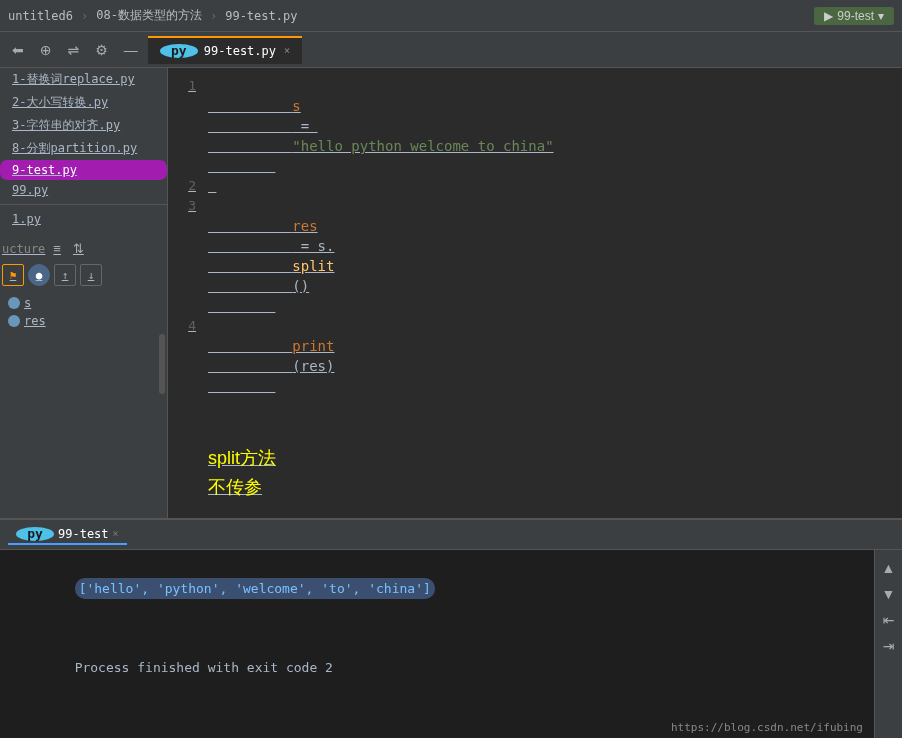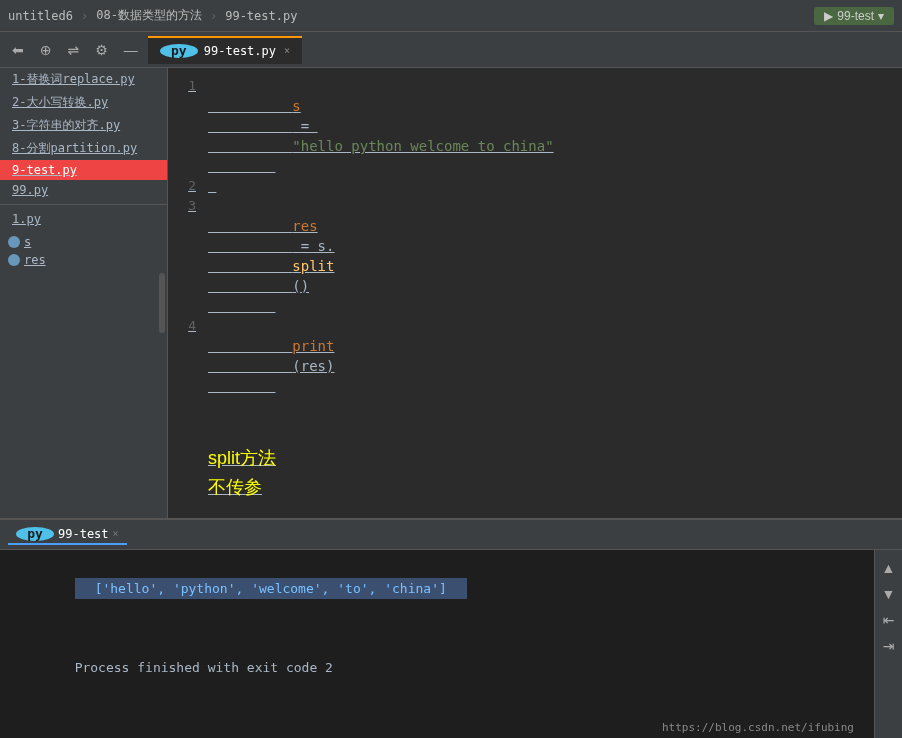--- a/index.html
+++ b/index.html
@@ -134,22 +134,23 @@
     .sidebar-item {
       padding: 3px 8px 3px 12px;
       font-size: 12px;
       color: #a9b7c6;
       cursor: pointer;
       white-space: nowrap;
       overflow: hidden;
       text-overflow: ellipsis;
     }
     .sidebar-item.active {
-      background: #ef4444;
+      background: #a21caf;
       color: #ffffff;
+      border-radius: 7px;
     }
 
     .sidebar-divider {
       height: 1px;
       background: #555;
       margin: 4px 0;
     }
     .structure-toolbar {
       display: flex;
       align-items: center;
@@ -306,22 +307,22 @@
       white-space: pre-wrap;
       word-break: break-all;
     }
     .terminal-path {
       color: #a9b7c6;
     }
     .terminal-output-highlight {
       display: inline-block;
       background: #3b5070;
       color: #79c0ff;
-      padding: 1px 20px;
-      border-radius: 0;
+      padding: 1px 4px;
+      border-radius: 10px;
       font-size: 13px;
     }
     .terminal-success {
       color: #a9b7c6;
     }
     .bottom-side-controls {
       display: flex;
       flex-direction: column;
       align-items: center;
       width: 28px;
@@ -342,21 +343,21 @@
 
     .bottom-main {
       display: flex;
       flex: 1;
       overflow: hidden;
     }
 
     .watermark {
       position: absolute;
       bottom: 4px;
-      right: 20px;
+      right: 11px;
       color: #888;
       font-size: 11px;
     }
 
     
     ::-webkit-scrollbar { width: 6px; height: 6px; }
     ::-webkit-scrollbar-track { background: #2b2b2b; }
     ::-webkit-scrollbar-thumb { background: #555; border-radius: 3px; }
   </style>
 </head>
@@ -397,20 +398,33 @@
   <div class="sidebar">
     <div class="sidebar-item">1-替换词replace.py</div>
     <div class="sidebar-item">2-大小写转换.py</div>
     <div class="sidebar-item">3-字符串的对齐.py</div>
     <div class="sidebar-item">8-分割partition.py</div>
     <div class="sidebar-item active">9-test.py</div>
     <div class="sidebar-item">99.py</div>
     <div class="sidebar-divider"></div>
     <div class="sidebar-item">1.py</div>
 
+    <div style="margin-top: 8px;">
+      <div class="structure-toolbar">
+        <span style="font-size:12px;color:#888;">ucture</span>
+        <button class="structure-btn">≡</button>
+        <button class="structure-btn">⇅</button>
+      </div>
+      <div class="structure-icons">
+        <div class="struct-icon orange">⚑</div>
+        <div class="struct-icon blue-dot">●</div>
+        <div class="struct-icon">↑</div>
+        <div class="struct-icon">↓</div>
+      </div>
+    </div>
 
     <div class="variables-section">
       <div class="var-item">
         <span class="var-icon"></span>
         <span>s</span>
       </div>
       <div class="var-item">
         <span class="var-icon"></span>
         <span>res</span>
       </div>

